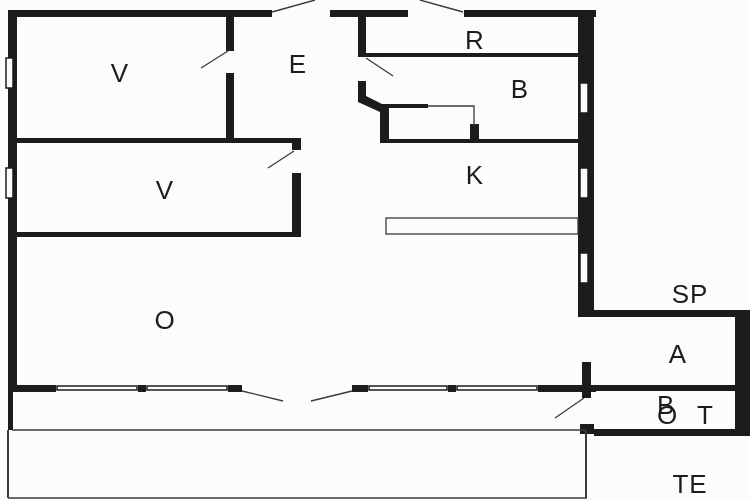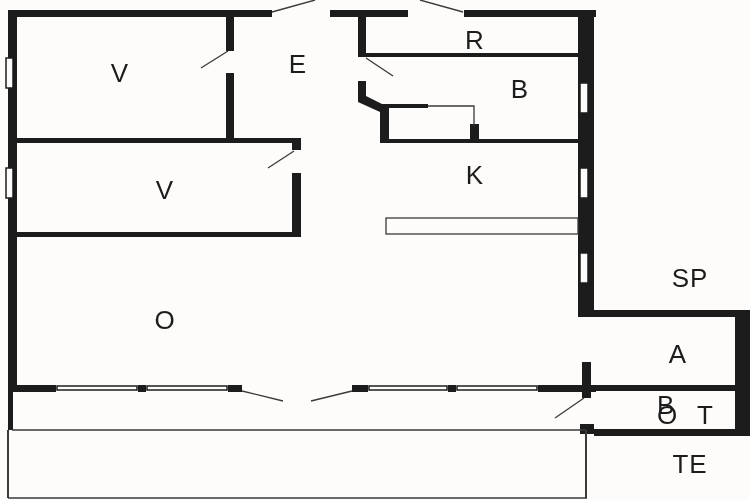--- a/index.html
+++ b/index.html
@@ -102,20 +102,20 @@
     </g>
   </svg>
 
   <div class="room-label" style="left:120px;top:73px">V</div>
   <div class="room-label" style="left:298px;top:64px">E</div>
   <div class="room-label" style="left:475px;top:40px">R</div>
   <div class="room-label" style="left:520px;top:89px">B</div>
   <div class="room-label" style="left:165px;top:190px">V</div>
   <div class="room-label" style="left:475px;top:175px">K</div>
   <div class="room-label" style="left:165px;top:320px">O</div>
-  <div class="room-label" style="left:690px;top:278px">SP</div>
+  <div class="room-label" style="left:690px;top:294px">SP</div>
   <div class="room-label" style="left:678px;top:354px">A</div>
-  <div class="room-label" style="left:690px;top:464px">TE</div>
+  <div class="room-label" style="left:690px;top:484px">TE</div>
 
   <div class="overlap" style="left:657px;top:392px">B</div>
   <div class="overlap" style="left:657px;top:402px">O</div>
   <div class="overlap" style="left:697px;top:402px">T</div>
 </div>
 
 </body></html>

